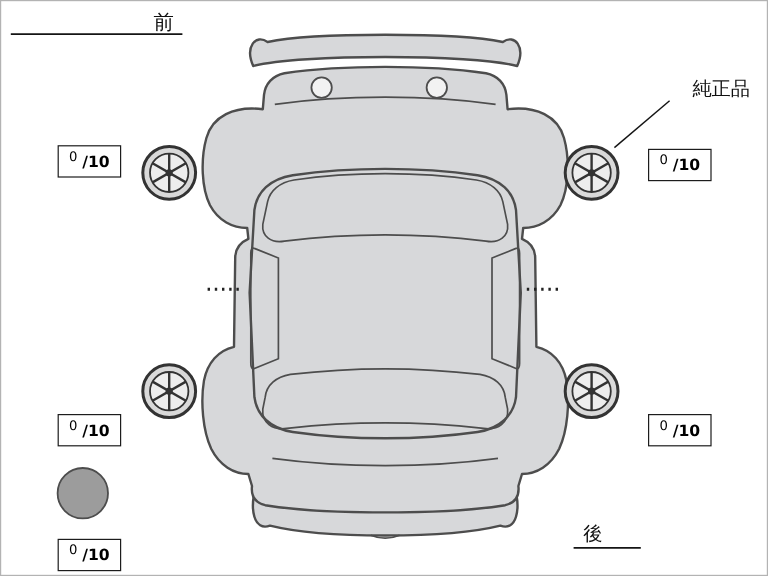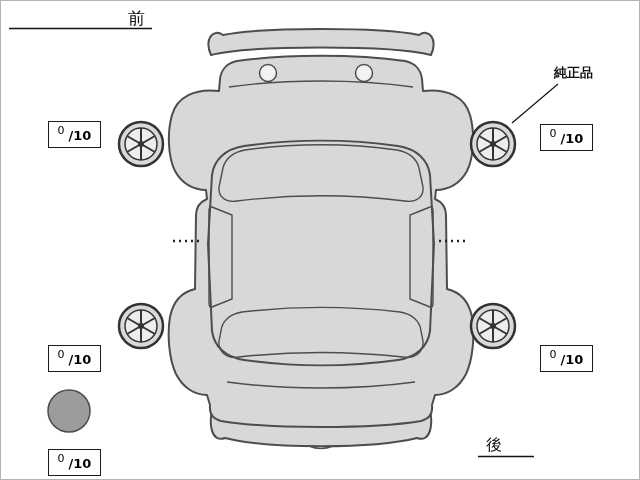--- a/index.html
+++ b/index.html
@@ -13,21 +13,21 @@
     width:640px; height:480px;
     background:#ffffff;
     border:1px solid #b3b3b3;
     overflow:hidden;
   }
   svg.art { position:absolute; left:0; top:0; }
 
   .label { position:absolute; color:#101010; white-space:nowrap; }
   .label-front   { left:127px; top:6px;  font-size:17px; letter-spacing:2px; }
   .label-rear    { left:485px; top:434px; font-size:16px; }
-  .label-genuine { left:553px; top:63px; font-size:13px; font-weight:bold; }
+  .label-genuine { left:576px; top:63px; font-size:16px; font-weight:normal; }
 
   .score-box {
     position:absolute;
     width:53px; height:27px;
     background:#ffffff;
     border:1px solid #1c1c1c;
     display:flex; align-items:center; justify-content:center; gap:4px;
   }
   .score-value { font-size:11px; transform:translateY(-4px); }
   .score-denom { font-size:13px; font-weight:bold; transform:translateY(1px); }

